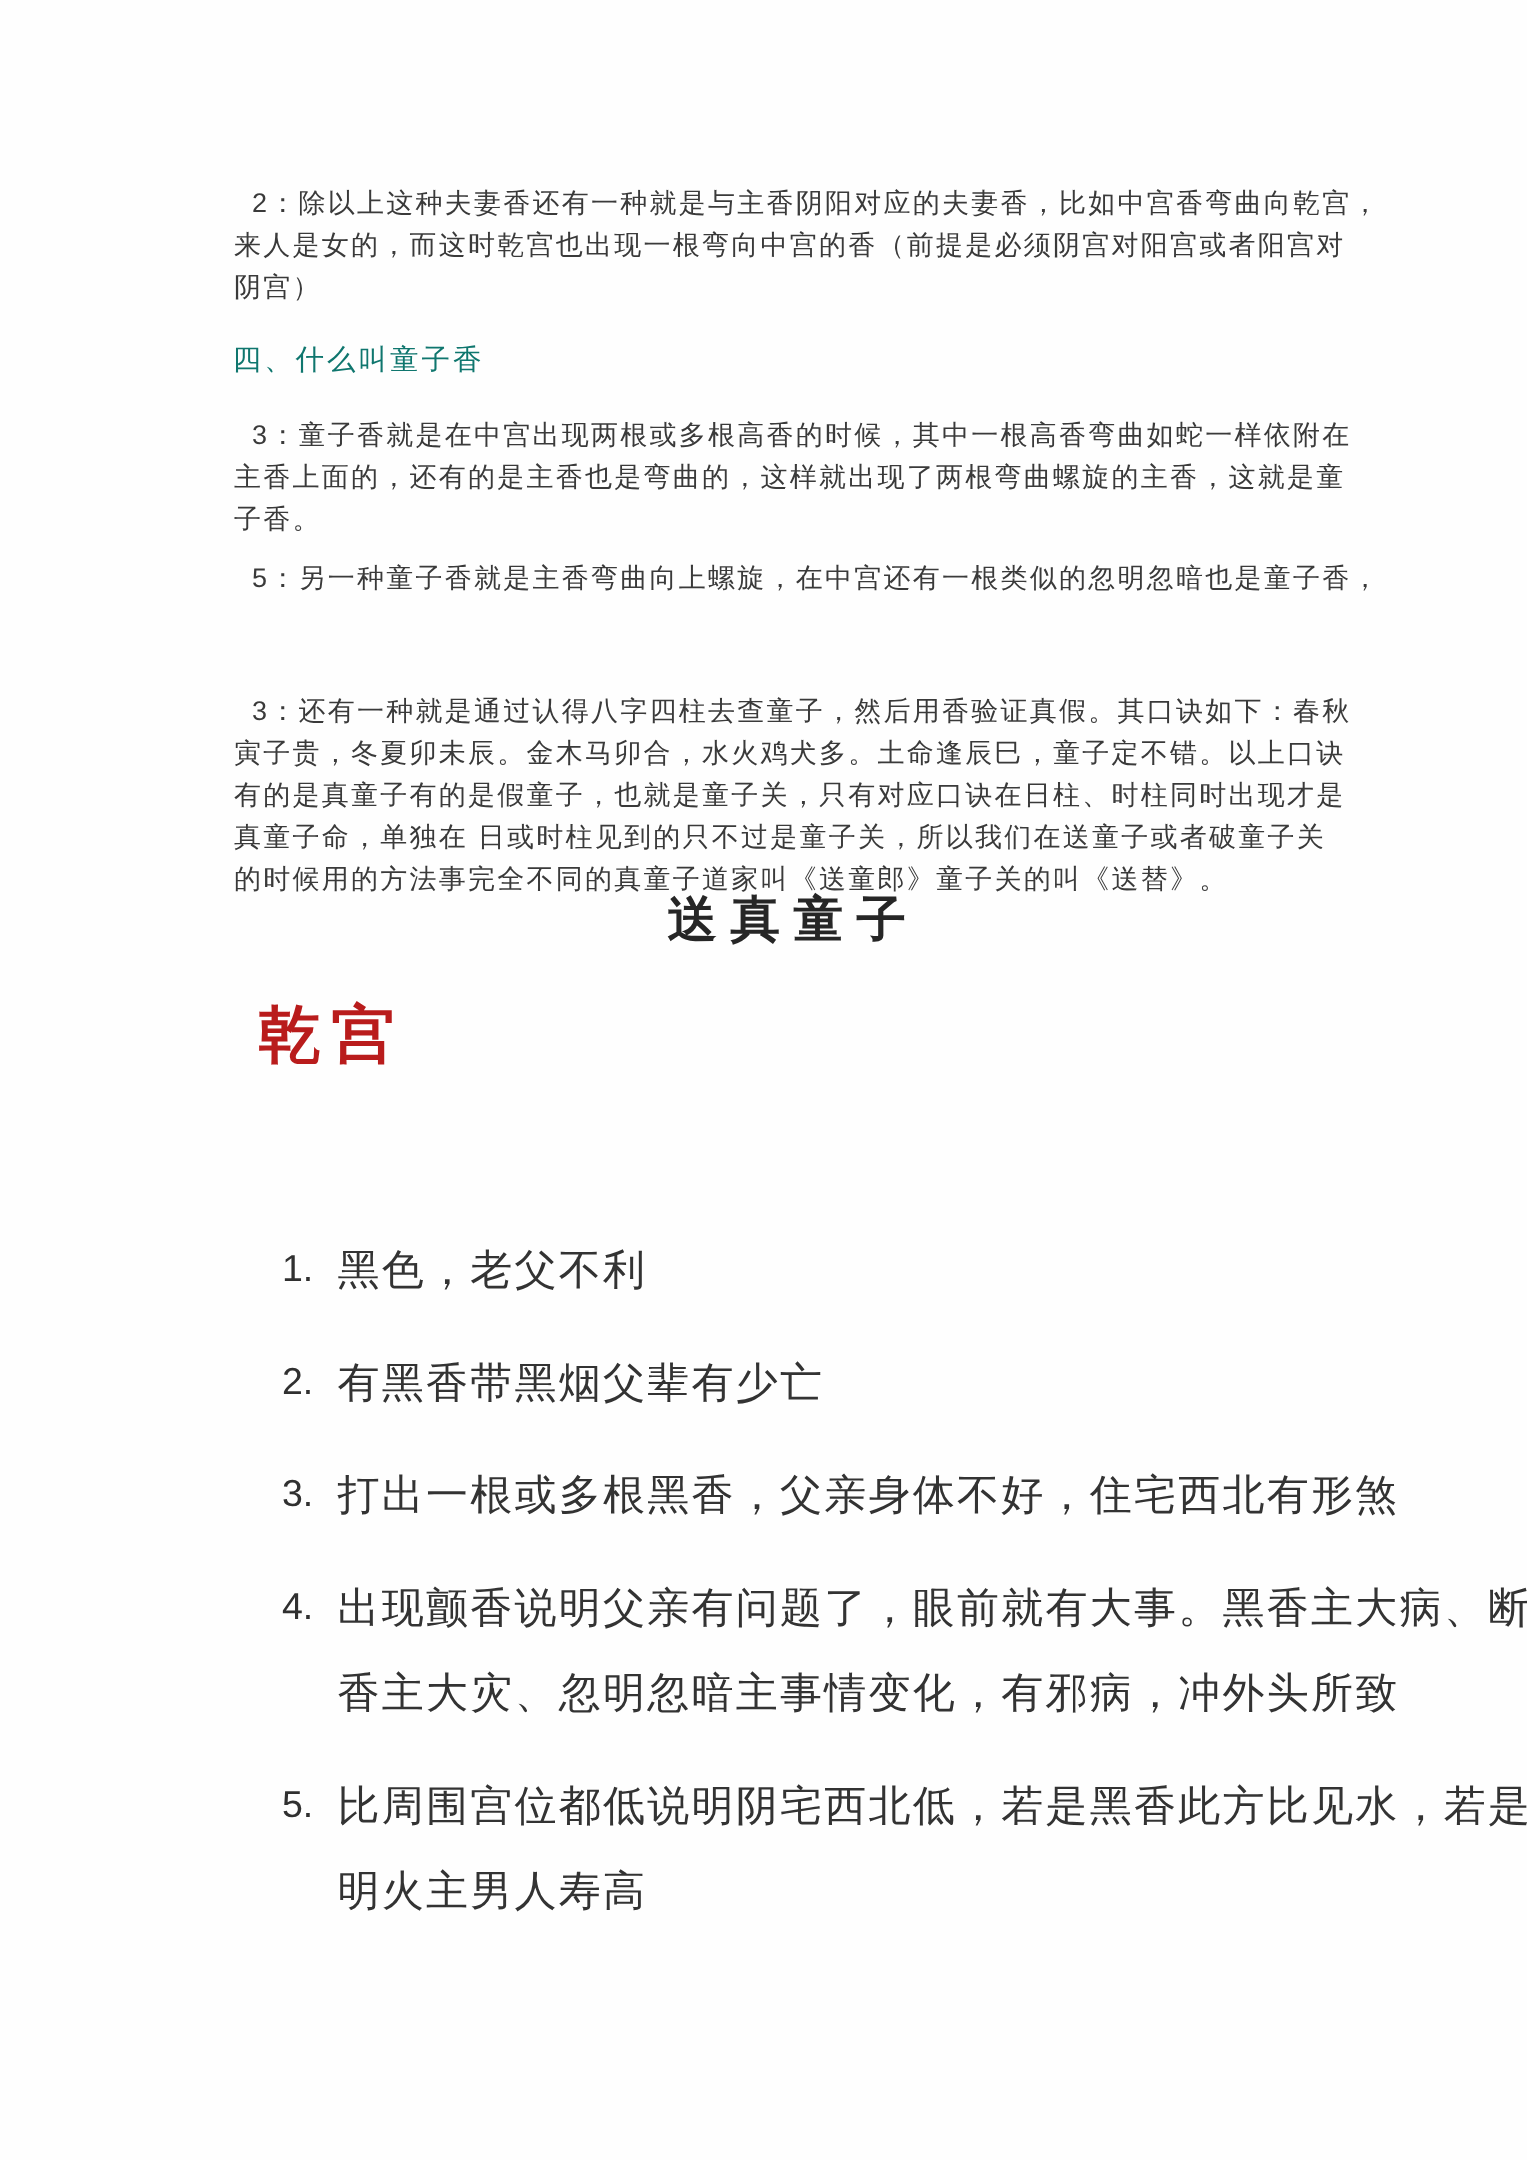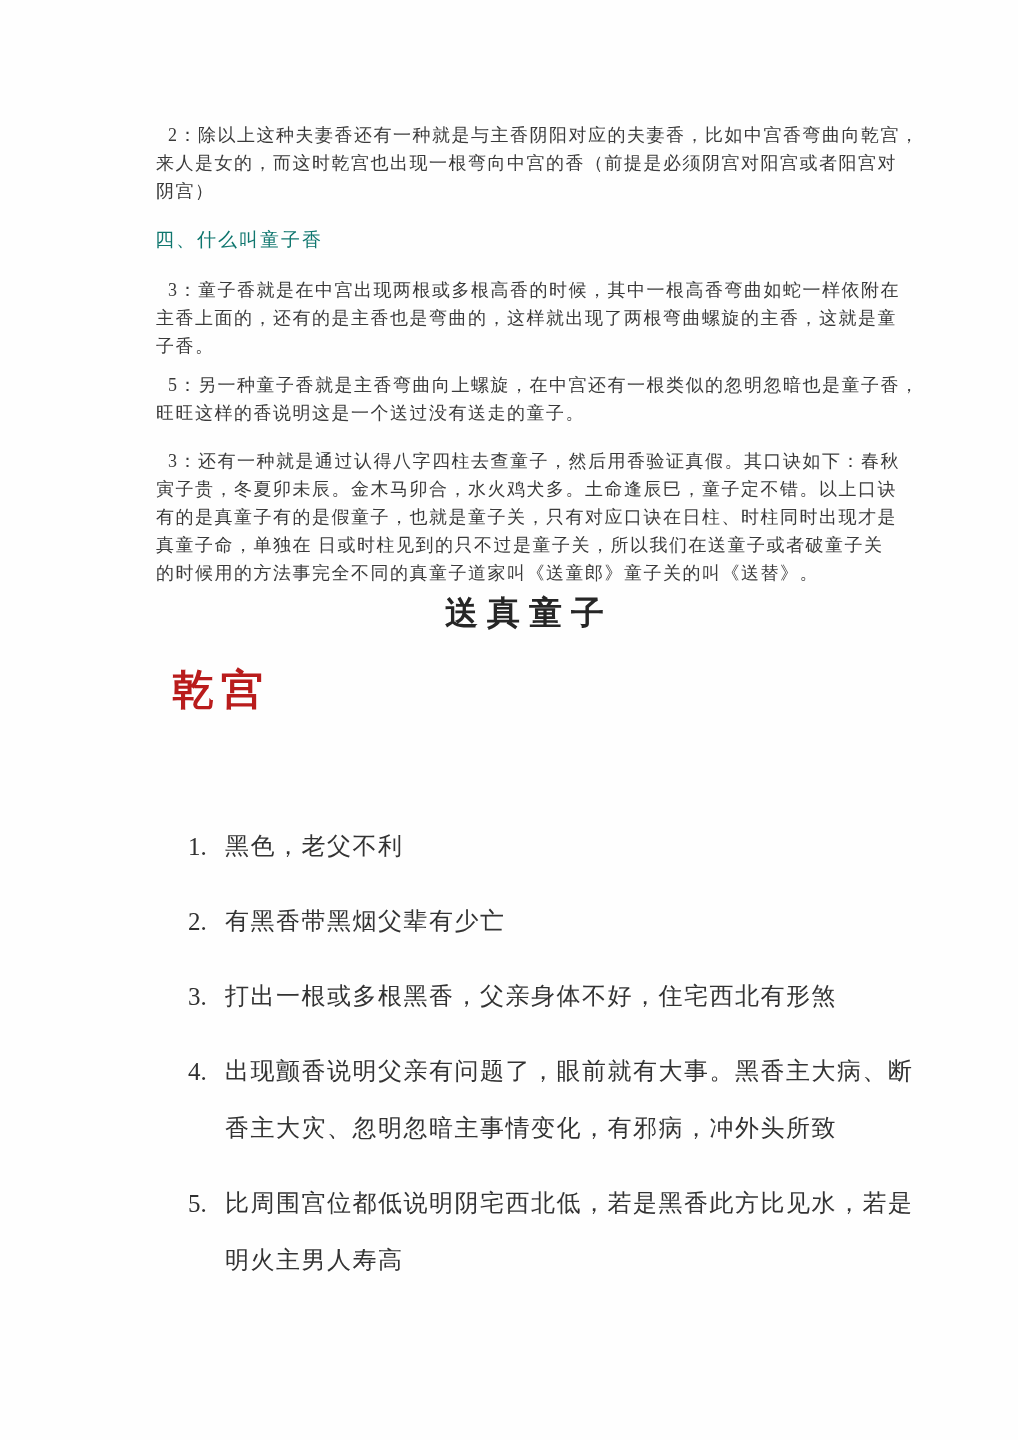--- a/index.html
+++ b/index.html
@@ -6,21 +6,21 @@
     margin: 0;
     padding: 0;
     background: #ffffff;
   }
   .page {
     position: relative;
     width: 1018px;
     height: 1440px;
     background: #fefefe;
     overflow: hidden;
-    font-family: Liberation Serif, serif;
+    font-family: Liberation Sans, sans-serif;
     color: #3a3a3a;
     -webkit-font-smoothing: antialiased;
   }
   
   .para {
     position: absolute;
     left: 156px;
     width: 730px;
     font-size: 18px;
     line-height: 28px;
@@ -29,21 +29,21 @@
   .bline {
     display: block;
     white-space: nowrap;
   }
   .bline.fl {
     margin-left: 12px;   
   }
   .intro   { top: 121px; }
   .p1      { top: 276px; }
   .p2      { top: 371px; }
-  .p3      { top: 447px; }
+  .p3      { top: 460px; }
 
   .sec-heading {
     position: absolute;
     left: 155px;
     top: 227px;
     margin: 0;
     font-size: 19px;
     font-weight: 400;
     letter-spacing: 2px;
     color: #0f766e;
@@ -93,21 +93,21 @@
     font-size: 25px;
     line-height: 57px;
     color: #303030;
   }
   .item-lines {
     flex: 1;
   }
   .iline {
     display: block;
     white-space: nowrap;
-    font-size: 24px;
+    font-size: 28px;
     line-height: 57px;
     letter-spacing: 1.5px;
     color: #333333;
   }
 </style>
 </head>
 <body>
 
 <div class="page">
 
@@ -120,21 +120,20 @@
   <h2 class="sec-heading">四、什么叫童子香</h2>
 
   <div class="para p1">
     <span class="bline fl">3：童子香就是在中宫出现两根或多根高香的时候，其中一根高香弯曲如蛇一样依附在</span>
     <span class="bline">主香上面的，还有的是主香也是弯曲的，这样就出现了两根弯曲螺旋的主香，这就是童</span>
     <span class="bline">子香。</span>
   </div>
 
   <div class="para p2">
     <span class="bline fl">5：另一种童子香就是主香弯曲向上螺旋，在中宫还有一根类似的忽明忽暗也是童子香，</span>
-    <span class="bline">旺旺这样的香说明这是一个送过没有送走的童子。</span>
   </div>
 
   <div class="para p3">
     <span class="bline fl">3：还有一种就是通过认得八字四柱去查童子，然后用香验证真假。其口诀如下：春秋</span>
     <span class="bline">寅子贵，冬夏卯未辰。金木马卯合，水火鸡犬多。土命逢辰巳，童子定不错。以上口诀</span>
     <span class="bline">有的是真童子有的是假童子，也就是童子关，只有对应口诀在日柱、时柱同时出现才是</span>
     <span class="bline">真童子命，单独在 日或时柱见到的只不过是童子关，所以我们在送童子或者破童子关</span>
     <span class="bline">的时候用的方法事完全不同的真童子道家叫《送童郎》童子关的叫《送替》。</span>
   </div>
 

